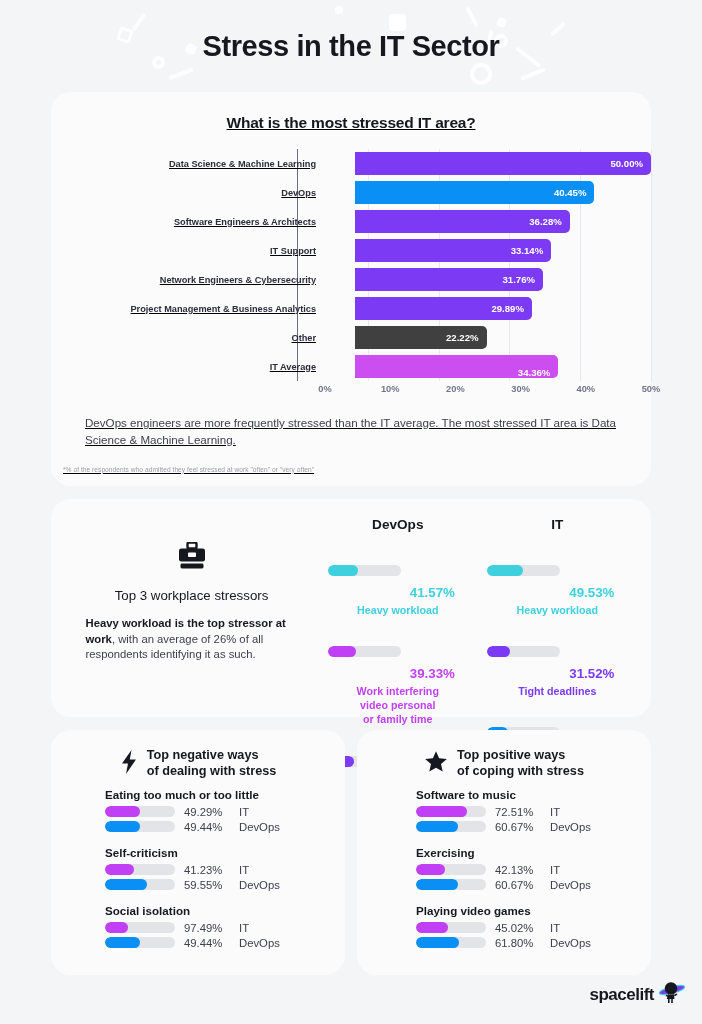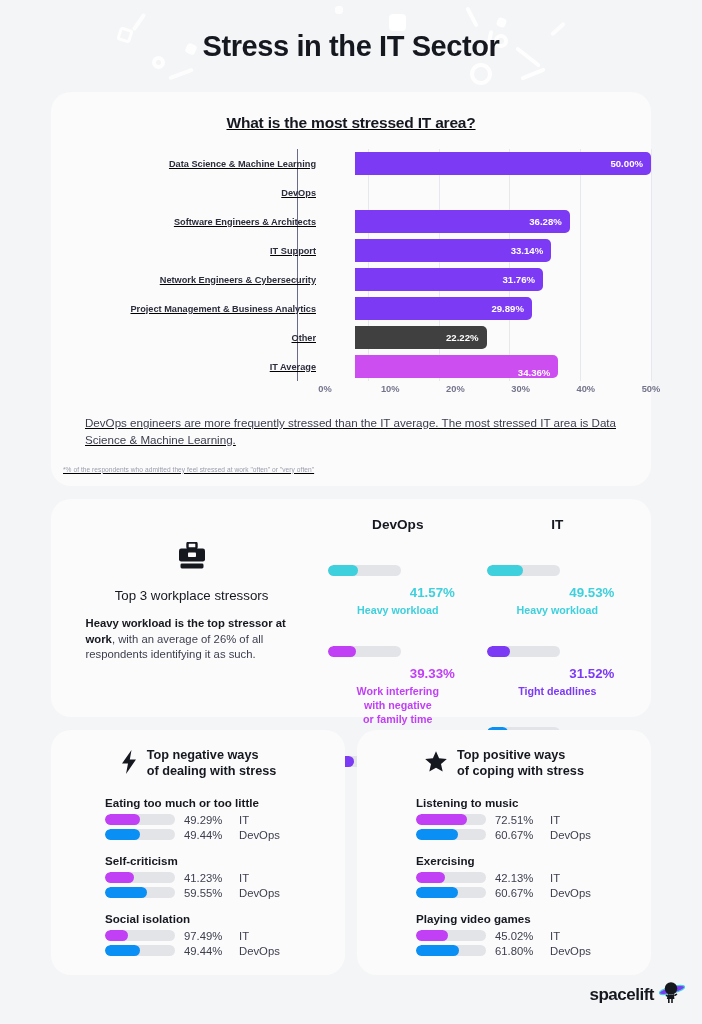--- a/index.html
+++ b/index.html
@@ -157,21 +157,21 @@
   }
 
   
   #bottom-row {
     display: flex; gap: 12px;
     margin: 13px 51px 0 51px;
   }
   .bottom-card { flex: 1; padding: 18px 0 16px 0; height: 245px; }
   .bottom-head {
     display: flex; align-items: center; justify-content: center;
-    gap: 9px; margin-bottom: 16px;
+    gap: 9px; margin-bottom: 8px;
   }
   .bottom-head-text {
     font-size: 12.7px; font-weight: 700; color: #16181f; line-height: 1.25;
   }
   .way-group { margin: 0 0 13px 54px; }
   .bottom-card.right .way-group { margin-left: 59px; }
   .way-title {
     font-size: 11.6px; font-weight: 700; color: #16181f;
     margin-bottom: 5px;
   }
@@ -236,20 +236,25 @@
           <div class="bar-row">
             <div class="bar-label">Data Science &amp; Machine Learning</div>
             <div class="bar-track">
               <div class="bar-fill" style="width: 100%; background: rgb(124, 58, 245);">
                 <span class="bar-value">50.00%</span>
               </div>
             </div>
           </div>
           <div class="bar-row">
             <div class="bar-label">DevOps</div>
+            <div class="bar-track">
+              <div class="bar-fill" style="width: 80.9%; background: rgb(10, 143, 245);">
+                <span class="bar-value">40.45%</span>
+              </div>
+            </div>
           </div>
           <div class="bar-row">
             <div class="bar-label">Software Engineers &amp; Architects</div>
             <div class="bar-track">
               <div class="bar-fill" style="width: 72.56%; background: rgb(124, 58, 245);">
                 <span class="bar-value">36.28%</span>
               </div>
             </div>
           </div>
           <div class="bar-row">
@@ -339,21 +344,21 @@
           </div>
           <div class="stress-item">
             <div class="stress-row">
               <div class="pill-track">
                 <div class="pill-fill" style="width: 39.33%; background: rgb(193, 63, 245);"></div>
               </div>
               <span class="stress-pct" style="color: rgb(193, 63, 245);">39.33%</span>
             </div>
             <div class="stress-name" style="color: rgb(193, 63, 245);">
               <div>Work interfering</div>
-              <div>with negative</div>
+              <div>video personal</div>
               <div>or family time</div>
             </div>
           </div>
           <div class="stress-item">
             <div class="stress-row">
               <div class="pill-track">
                 <div class="pill-fill" style="width: 35.96%; background: rgb(124, 58, 245);"></div>
               </div>
               <span class="stress-pct" style="color: rgb(124, 58, 245);">35.96%</span>
             </div>
@@ -476,21 +481,21 @@
             <path d="M12 1.2 L15.1 8.3 L22.8 9 L17 14.1 L18.7 21.6 L12 17.7 L5.3 21.6 L7 14.1 L1.2 9 L8.9 8.3 Z" fill="#16181f"></path>
           </svg>
         </span>
         <div class="bottom-head-text">
           <div>Top positive ways</div>
           <div>of coping with stress</div>
         </div>
       </div>
       <div class="groups" id="positive-groups">
           <div class="way-group">
-            <div class="way-title">Listening to music</div>
+            <div class="way-title">Software to music</div>
             <div class="way-row">
               <div class="way-track">
                 <div class="way-fill" style="width: 72.51%; background: rgb(193, 63, 245);"></div>
               </div>
               <span class="way-pct">72.51%</span>
               <span class="way-group-label">IT</span>
             </div>
             <div class="way-row">
               <div class="way-track">
                 <div class="way-fill" style="width: 60.67%; background: rgb(10, 143, 245);"></div>

